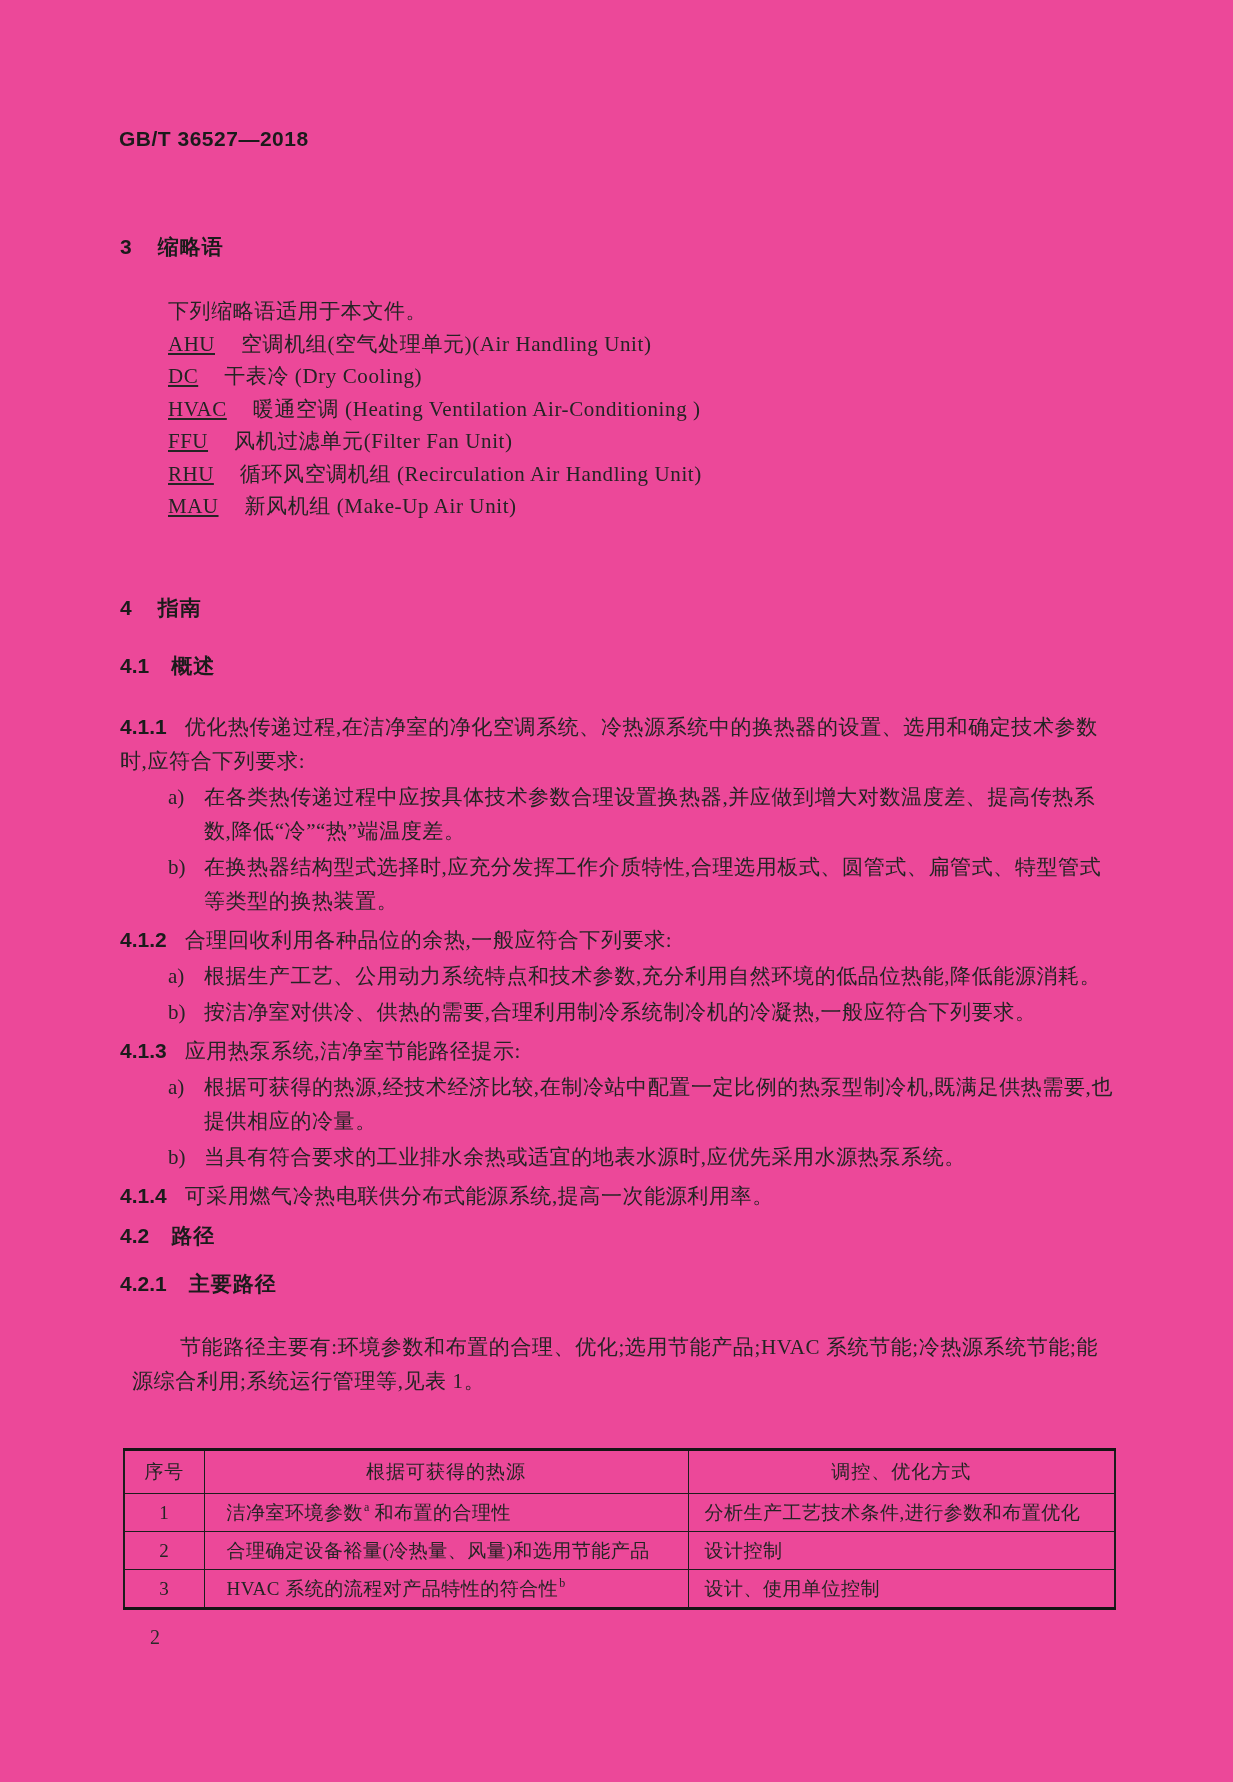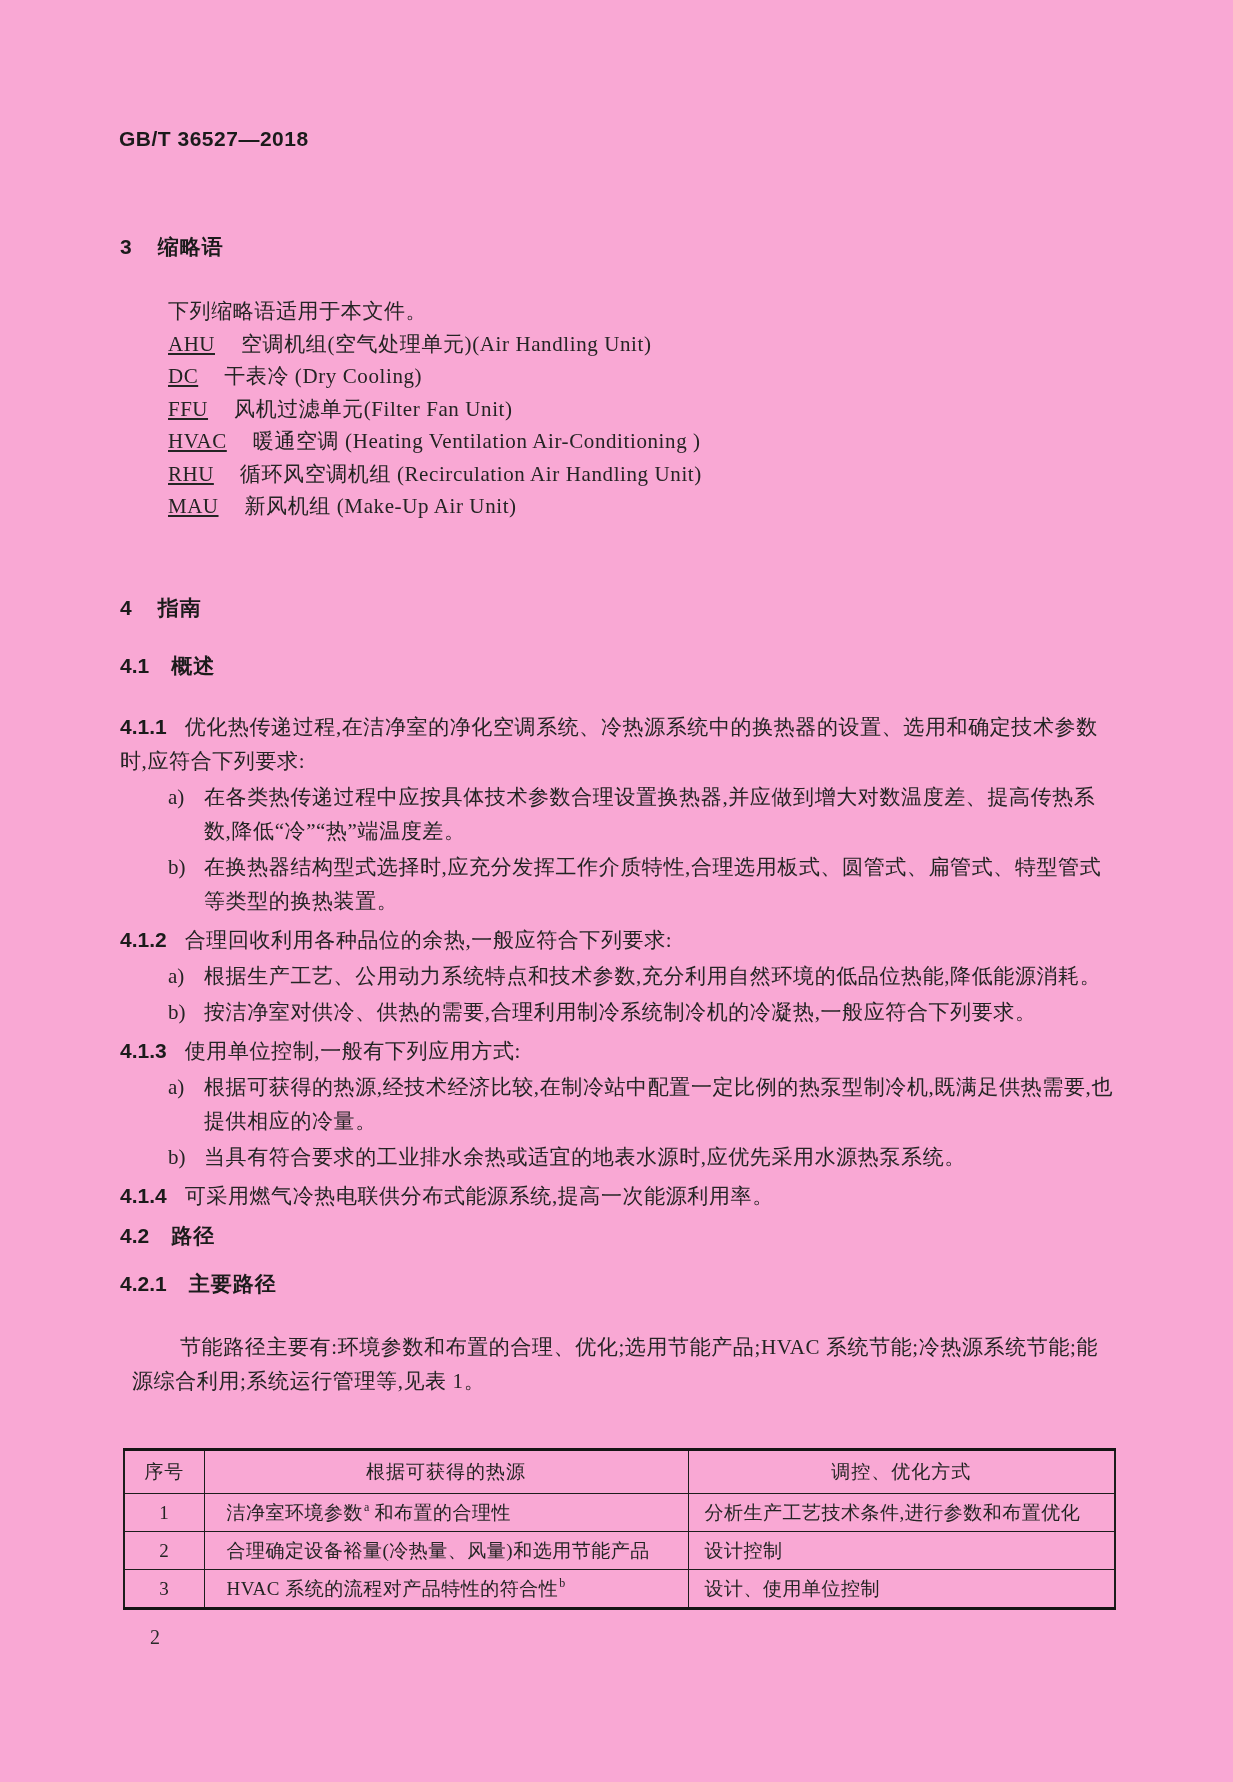--- a/index.html
+++ b/index.html
@@ -6,21 +6,21 @@
   body{
     background:#e8e8e6;
     font-family:"Liberation Serif", serif;
     color:#232323;
   }
   .page{
     position:relative;
     width:1233px;
     height:1782px;
     margin:0 auto;
-    background:#f9a8d4;
+    background:#ec4899;
     overflow:hidden;
   }
   .abs{position:absolute;}
   
   .doc-number{
     left:119px; top:127px;
     font-family:"Liberation Sans", sans-serif;
     font-weight:700;
     font-size:21px;
     letter-spacing:0.5px;
@@ -143,24 +143,24 @@
 
   <div class="abs content-block bodytext abbr-block" style="top:295px;">
     <div class="abbr-intro">下列缩略语适用于本文件。</div>
     <div class="abbr-row">
       <span class="abbr-key">AHU</span><span>空调机组(空气处理单元)(Air Handling Unit)</span>
     </div>
     <div class="abbr-row">
       <span class="abbr-key">DC</span><span>干表冷 (Dry Cooling)</span>
     </div>
     <div class="abbr-row">
+      <span class="abbr-key">HVAC</span><span>暖通空调 (Heating Ventilation Air-Conditioning )</span>
+    </div>
+    <div class="abbr-row">
       <span class="abbr-key">FFU</span><span>风机过滤单元(Filter Fan Unit)</span>
-    </div>
-    <div class="abbr-row">
-      <span class="abbr-key">HVAC</span><span>暖通空调 (Heating Ventilation Air-Conditioning )</span>
     </div>
     <div class="abbr-row">
       <span class="abbr-key">RHU</span><span>循环风空调机组 (Recirculation Air Handling Unit)</span>
     </div>
     <div class="abbr-row">
       <span class="abbr-key">MAU</span><span>新风机组 (Make-Up Air Unit)</span>
     </div>
   </div>
 
   <div class="abs hei" style="left:120px; top:594px;">
@@ -191,21 +191,21 @@
     <div class="li">
       <span class="li-label">a)</span>
       <div class="li-text">根据生产工艺、公用动力系统特点和技术参数,充分利用自然环境的低品位热能,降低能源消耗。</div>
     </div>
     <div class="li">
       <span class="li-label">b)</span>
       <div class="li-text">按洁净室对供冷、供热的需要,合理利用制冷系统制冷机的冷凝热,一般应符合下列要求。</div>
     </div>
 
     <p class="clause clause-follow">
-      <span class="c-num">4.1.3</span><span>使用单位控制,一般有下列应用方式:</span>
+      <span class="c-num">4.1.3</span><span>应用热泵系统,洁净室节能路径提示:</span>
     </p>
     <div class="li">
       <span class="li-label">a)</span>
       <div class="li-text">根据可获得的热源,经技术经济比较,在制冷站中配置一定比例的热泵型制冷机,既满足供热需要,也提供相应的冷量。</div>
     </div>
     <div class="li">
       <span class="li-label">b)</span>
       <div class="li-text">当具有符合要求的工业排水余热或适宜的地表水源时,应优先采用水源热泵系统。</div>
     </div>
 

